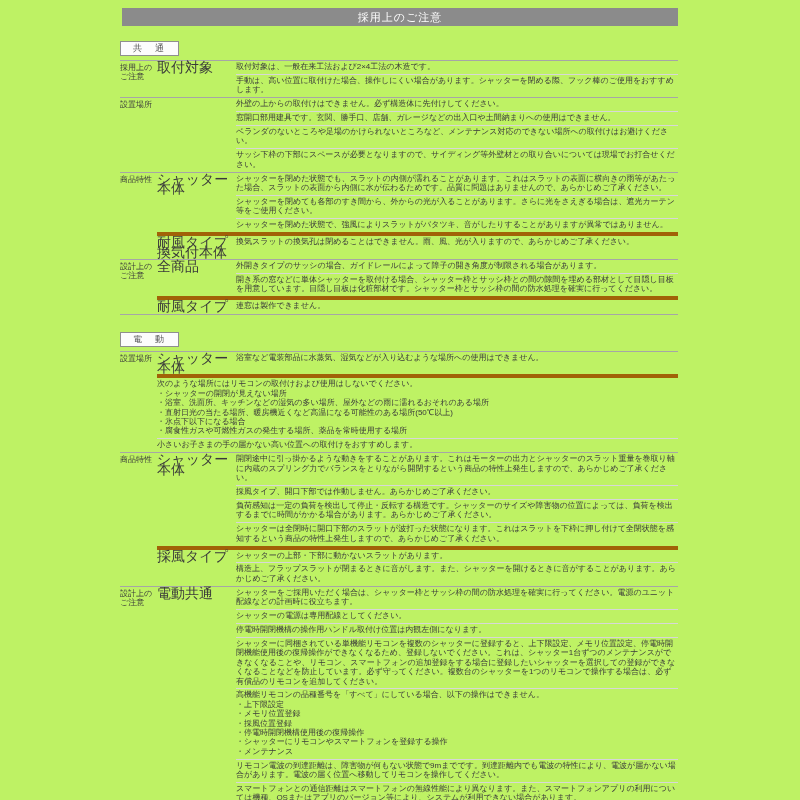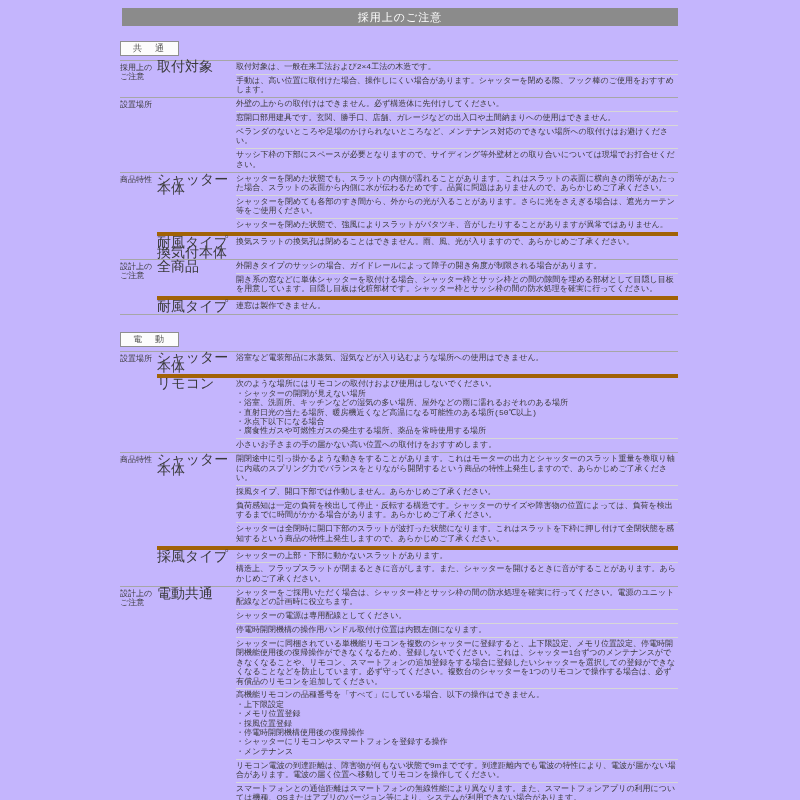--- a/index.html
+++ b/index.html
@@ -2,36 +2,36 @@
 <html><head>
 <meta charset="utf-8">
 <style>
   html,body { margin:0; padding:0; }
   body {
     width:800px; height:800px; background:#ffffff;
     font-family:"Liberation Sans", sans-serif;
     color:#3a3a3a;
     -webkit-font-smoothing:antialiased;
   }
-  .page { position:relative; width:800px; height:800px; background:#c4b5fd; overflow:hidden; }
+  .page { position:relative; width:800px; height:800px; background:#bef264; overflow:hidden; }
   .titlebar {
     position:absolute; left:122px; top:8px; width:556px; height:18px;
     background:#8b8b8b; color:#ffffff; font-size:11px; line-height:18px;
     text-align:center; letter-spacing:1px;
   }
   .content { position:absolute; left:120px; top:37px; width:558px; }
   .sec-block { margin-bottom:13px; }
   .sec-head {
     display:inline-block; border:1px solid #8f8f8f; background:#fcfcfc;
     color:#555; font-size:9px; line-height:13px; padding:0 12px;
     margin:1px 0 4px 0; letter-spacing:2px;
   }
   .table { border-top:1px solid #a6a6a6; border-bottom:1px solid #a6a6a6; }
   .g { display:flex; border-top:1px solid #a6a6a6; }
-  .g:first-child { border-top:none;font-family:Liberation Mono, monospace; }
+  .g:first-child { border-top:none; }
   .c {
     width:36px; flex:none; font-size:8px; line-height:9.4px;
     padding:2px 1px 2px 0; white-space:pre-line; color:#3a3a3a;
   }
   .ss { flex:1; min-width:0; }
   .s { display:flex; border-top:4px solid #a16207; }
   .s:first-child { border-top:none; }
   .sl {
     width:76px; flex:none; font-size:14px; line-height:9.4px;
     padding:2px 3px 2px 0; white-space:pre-line; color:#3a3a3a;
@@ -135,21 +135,20 @@
         <div class="g">
           <div class="c">設置場所</div>
           <div class="ss">
             <div class="s">
               <div class="sl">シャッター本体</div>
               <div class="rs">
                 <div class="r">浴室など電装部品に水蒸気、湿気などが入り込むような場所への使用はできません。</div>
               </div>
             </div>
             <div class="s">
-              <div class="sl">リモコン</div>
               <div class="rs">
                 <div class="r">次のような場所にはリモコンの取付けおよび使用はしないでください。
 ・シャッターの開閉が見えない場所
 ・浴室、洗面所、キッチンなどの湿気の多い場所、屋外などの雨に濡れるおそれのある場所
 ・直射日光の当たる場所、暖房機近くなど高温になる可能性のある場所(50℃以上)
 ・氷点下以下になる場合
 ・腐食性ガスや可燃性ガスの発生する場所、薬品を常時使用する場所</div>
                 <div class="r">小さいお子さまの手の届かない高い位置への取付けをおすすめします。</div>
               </div>
             </div>

